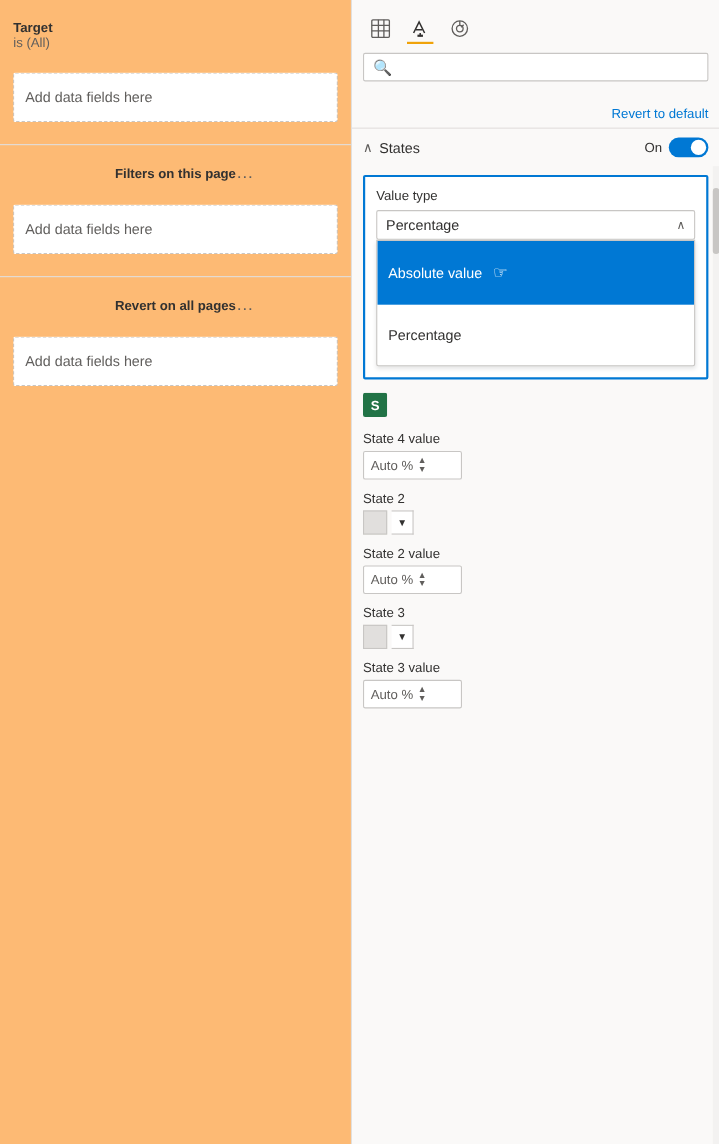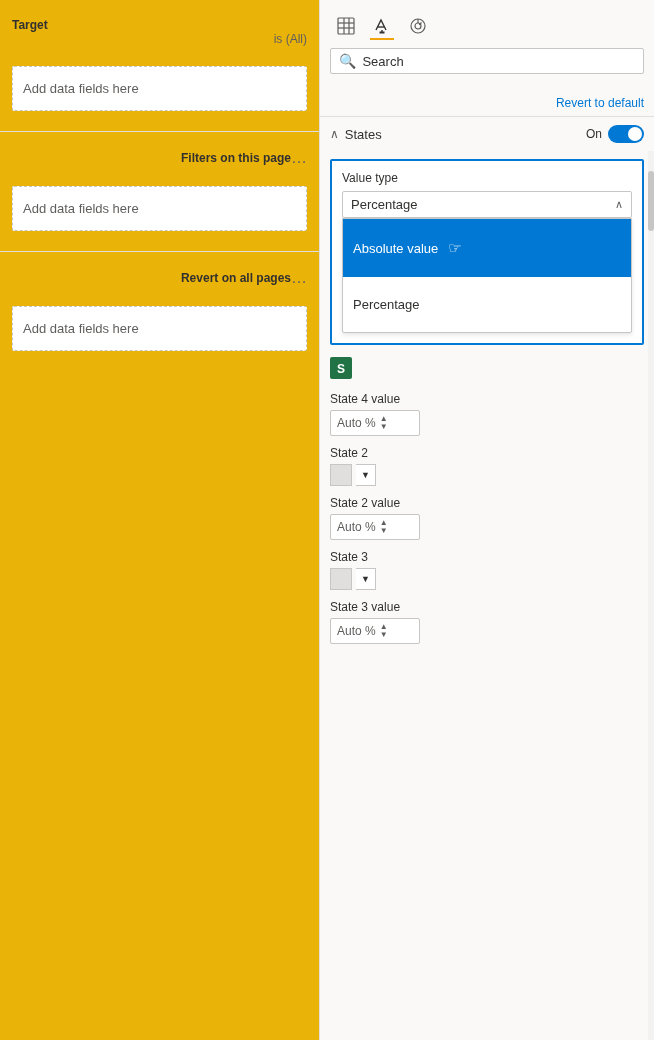--- a/index.html
+++ b/index.html
@@ -10,21 +10,21 @@
       font-family: 'Segoe UI', Arial, sans-serif;
       font-size: 13px;
       overflow: hidden;
       display: flex;
     }
 
     
     .left-panel {
       width: 320px;
       height: 1040px;
-      background: #eab308;
+      background: #fdba74;
       border-right: 1px solid #e1dfdd;
       padding: 10px 0;
       display: flex;
       flex-direction: column;
     }
 
     .filter-section {
       padding: 8px 12px 12px 12px;
     }
 
@@ -34,38 +34,37 @@
 
     .filter-target-label {
       font-size: 12px;
       color: #323130;
       font-weight: 600;
     }
 
     .filter-target-value {
       font-size: 12px;
       color: #605e5c;
-      text-align: right;
     }
 
     .filter-drop-zone {
       border: 1px dashed #c8c6c4;
       background: #fff;
       padding: 14px 10px;
       text-align: left;
       color: #605e5c;
       font-size: 13px;
       border-radius: 2px;
       margin-top: 8px;
       cursor: pointer;
     }
 
     .section-header {
       display: flex;
-      justify-content: flex-end;
+      justify-content: center;
       align-items: center;
       padding: 10px 12px 4px 28px;
     }
 
     .section-header-title {
       font-size: 12px;
       font-weight: 600;
       color: #323130;
     }
 
@@ -432,21 +431,20 @@
           <circle cx="9" cy="9" r="7" fill="none" stroke="#605e5c" stroke-width="1.2"></circle>
           <circle cx="9" cy="9" r="3" fill="none" stroke="#605e5c" stroke-width="1.2"></circle>
           <line x1="9" y1="2" x2="9" y2="6" stroke="#605e5c" stroke-width="1.2"></line>
           <line x1="12.5" y1="5.5" x2="10.2" y2="7.8" stroke="#605e5c" stroke-width="1.2"></line>
         </svg>
       </button>
     </div>
 
     <div class="search-box">
       <span class="search-icon">🔍</span>
-      <input type="text" value="Search" placeholder="Search" style="">
     </div>
 
     <div class="revert-link">Revert to default</div>
 
   </div>
 
   <div class="states-header">
     <div class="states-title">
       <span style="font-size:12px; color:#605e5c;">∧</span>
       <span>States</span>

